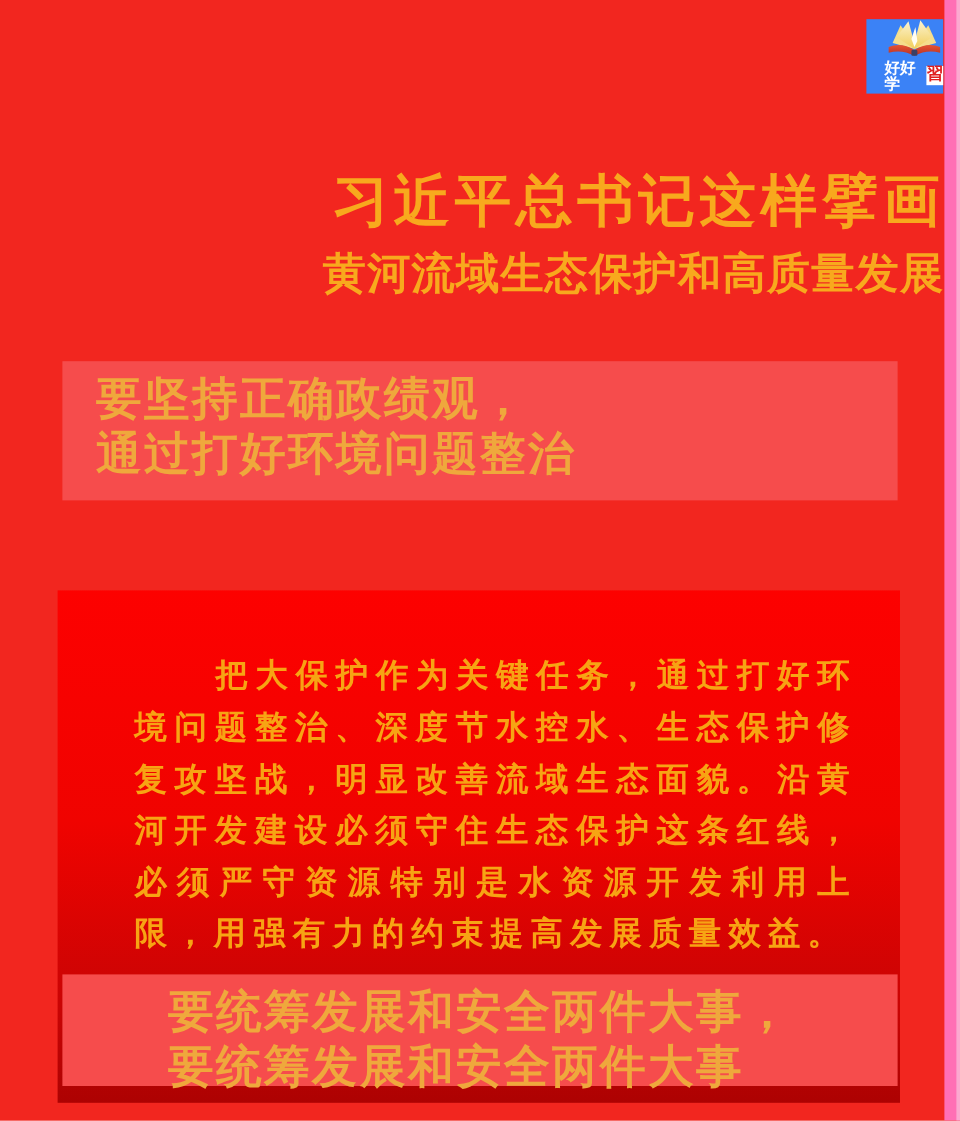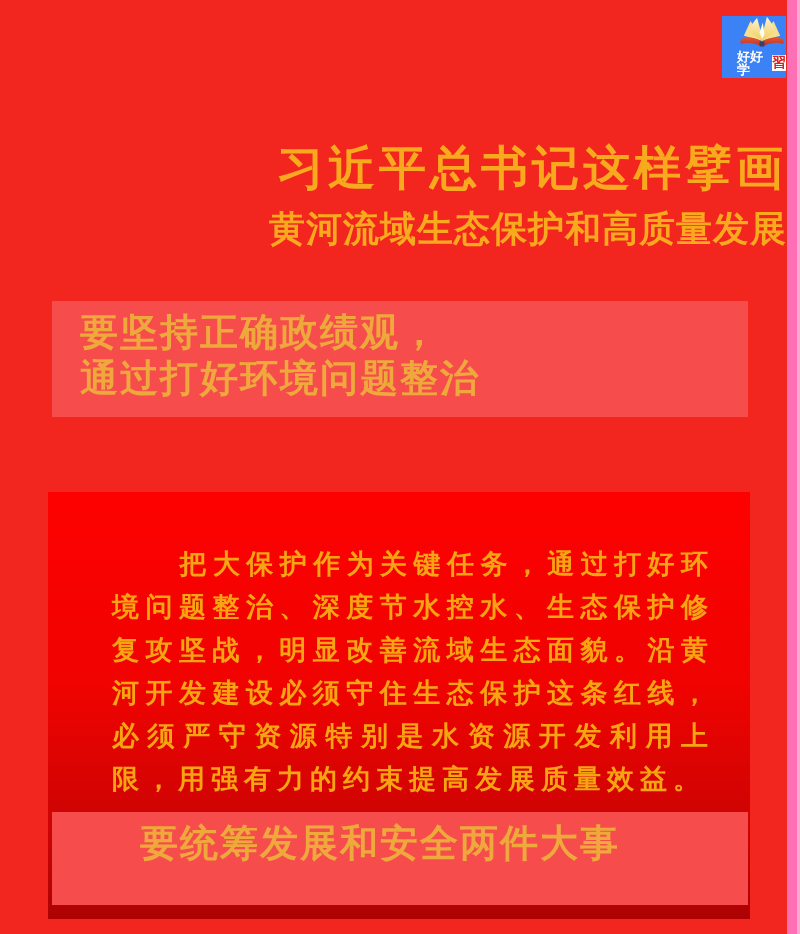--- a/index.html
+++ b/index.html
@@ -175,16 +175,17 @@
   <div class="heading-box heading-1">
     <div>要坚持正确政绩观，</div>
     <div>通过打好环境问题整治</div>
   </div>
 
   <div class="body-box">
     <p>把大保护作为关键任务，通过打好环境问题整治、深度节水控水、生态保护修复攻坚战，明显改善流域生态面貌。沿黄河开发建设必须守住生态保护这条红线，必须严守资源特别是水资源开发利用上限，用强有力的约束提高发展质量效益。</p>
   </div>
 
   <div class="heading-box heading-2">
+    <div>要统筹发展和安全两件大事，</div>
     <div>要统筹发展和安全两件大事</div>
   </div>
 
 </div>
 
 </body></html>

